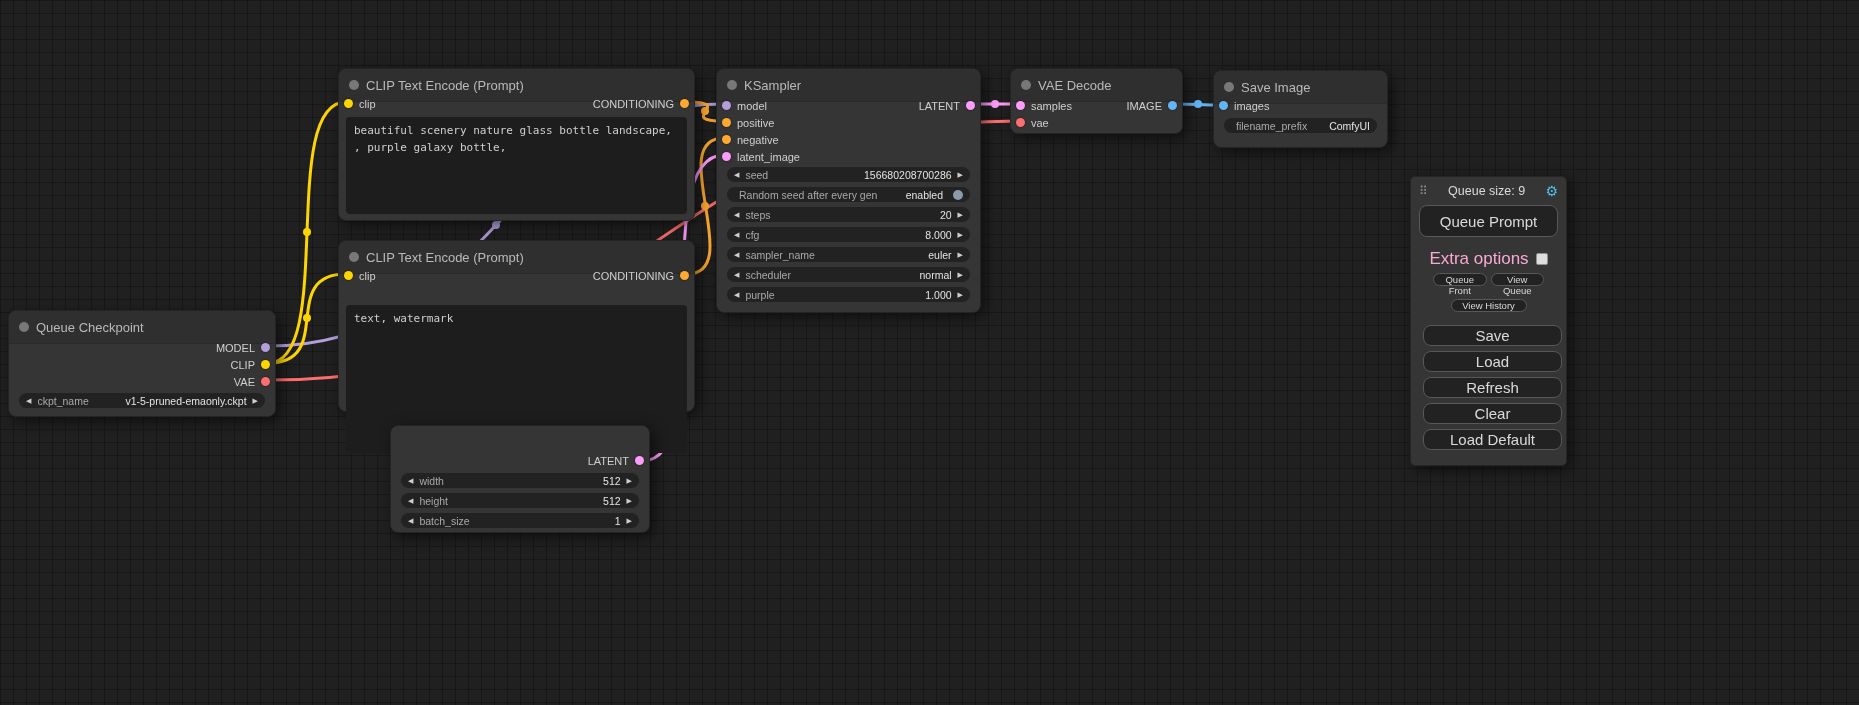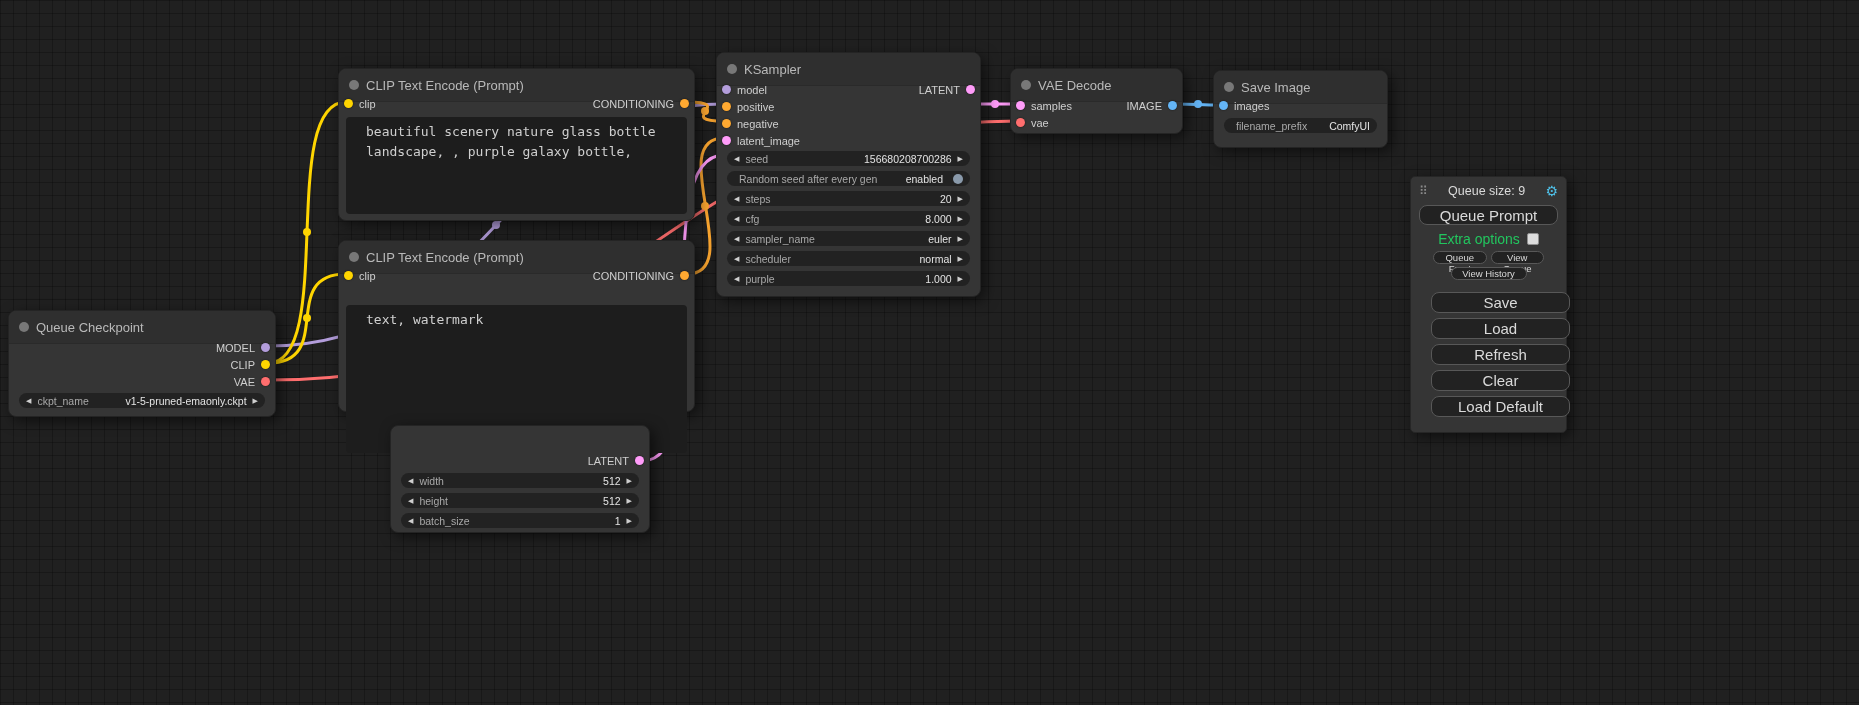--- a/index.html
+++ b/index.html
@@ -24,41 +24,41 @@
   .sdot{width:9px;height:9px;border-radius:50%;flex:0 0 auto;box-shadow:0 0 2px rgba(0,0,0,.6)}
   .c-model{background:#B39DDB}.c-clip{background:#FFD500}.c-vae{background:#FF6E6E}
   .c-cond{background:#FFA931}.c-latent{background:#FF9CF9}.c-image{background:#64B5F6}
   .widget{position:absolute;left:10px;right:10px;height:15px;background:#222;border-radius:8px;
         display:flex;align-items:center;padding:0 7px;gap:6px;font-size:10.5px;color:#a9a9a9}
   .widget .arr{font-size:7px;color:#cfcfcf;line-height:15px;flex:0 0 auto;cursor:pointer}
   .widget .wname{white-space:nowrap}
   .widget .wval{margin-left:auto;color:#e3e3e3;white-space:nowrap}
   .widget.textw{padding-left:12px}
   .toggle-dot{width:10px;height:10px;border-radius:50%;background:#8a9aab;flex:0 0 auto;margin-left:4px}
-  .prompt{position:absolute;left:7px;right:7px;background:#1d1d1d;border-radius:4px;padding:5px 20px;
-        font-family:"DejaVu Sans Mono",monospace;font-size:13px;line-height:1.55;color:#cfcfcf;
+  .prompt{position:absolute;left:7px;right:7px;background:#1d1d1d;border-radius:4px;padding:5px 8px;
+        font-family:"DejaVu Sans Mono",monospace;font-size:11px;line-height:1.55;color:#cfcfcf;
         white-space:pre-wrap;overflow:hidden}
   .menu{position:absolute;left:1410px;top:176px;width:157px;background:#353535;
         border:1px solid #262626;border-radius:5px;box-shadow:4px 4px 14px rgba(0,0,0,.55);
         z-index:2;padding:4px 8px 10px}
   .menu-header{display:flex;align-items:center;height:20px}
   .drag-handle{color:#8a8a8a;font-size:12px;cursor:grab}
   .queue-size{flex:1;text-align:center;font-size:12.5px;color:#dadada}
   .gear{color:#4fc1e9;font-size:14px;cursor:pointer}
   .btn{display:block;width:100%;background:#222;border:1px solid #585858;border-radius:8px;
         color:#dadada;font-family:"Liberation Sans",sans-serif;cursor:pointer;text-align:center}
-  .btn.menu-big{height:20px;font-size:15px;margin:4px 0}
-  .btn.save-grp{height:21px;font-size:15px;margin:5px 12px}
+  .btn.menu-big{height:32px;font-size:15px;margin:4px 0}
+  .btn.save-grp{height:21px;font-size:15px;margin:5px 4px}
   .btn.sm{height:13px;font-size:9.5px;border-radius:7px;padding:0 6px;line-height:11px}
-  .extra{display:flex;align-items:center;justify-content:center;gap:7px;margin:6px 0 4px;
-        font-size:14px;color:#22c55e}
+  .extra{display:flex;align-items:center;justify-content:center;gap:7px;margin:12px 0 4px;
+        font-size:17px;color:#f9a8d4}
   .checkbox{width:12px;height:12px;background:#ddd;border:1px solid #909090;border-radius:2px;cursor:pointer}
   .row2{display:flex;gap:4px;margin:3px 14px}
   .row2 .btn{flex:1}
-  .rowc{display:flex;justify-content:center;margin:3px 0}
+  .rowc{display:flex;justify-content:center;margin:13px 0}
   .rowc .btn{width:76px}
   .save-group{margin-top:12px}
 </style>
 </head>
 <body>
 
 <div id="stage">
 
   <svg class="wires" width="1859" height="705">
     <path d="M268,346 C496,346 496,104 724,104" stroke="#B39DDB"></path>
@@ -156,21 +156,21 @@
       <span class="arr">▶</span>
     </div>
     <div class="widget" style="top:87px">
       <span class="arr">◀</span>
       <span class="wname">batch_size</span>
       <span class="wval">1</span>
       <span class="arr">▶</span>
     </div>
   </div>
 
-  <div class="node" style="left:716px;top:52px;width:265px;height:245px">
+  <div class="node" style="left:716px;top:68px;width:265px;height:245px">
     <div class="node-title">
       <span class="collapse-dot"></span>
       <span class="title-text">KSampler</span>
     </div>
     <div class="slot in" style="top:28px">
       <span class="sdot c-model"></span>
       <span class="slot-label">model</span>
     </div>
     <div class="slot out" style="top:28px">
       <span class="slot-label">LATENT</span>

